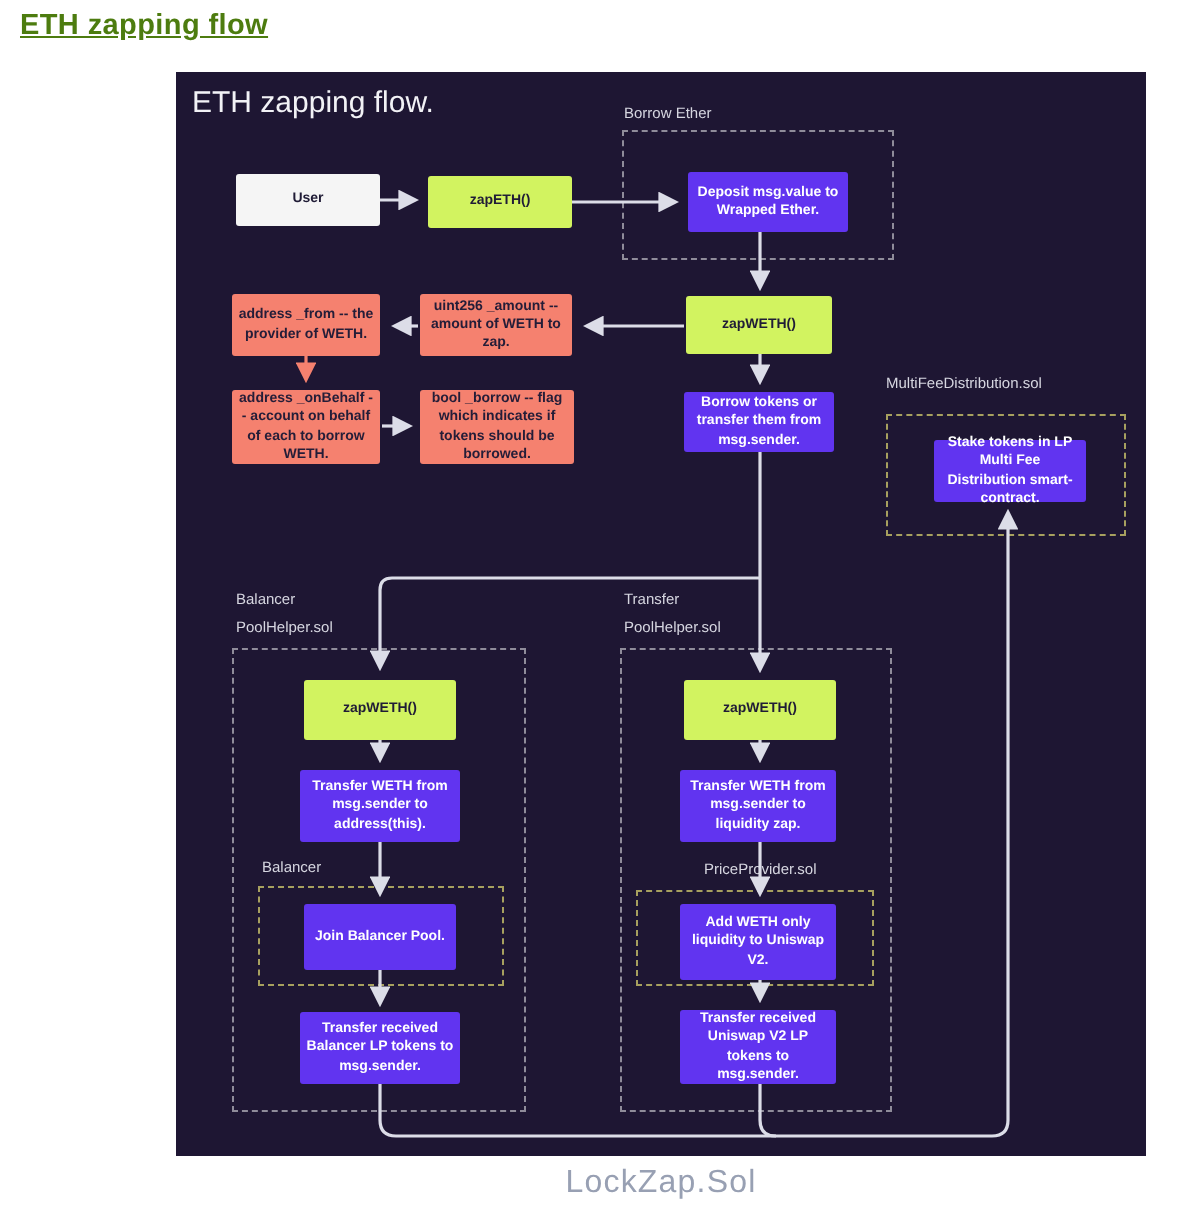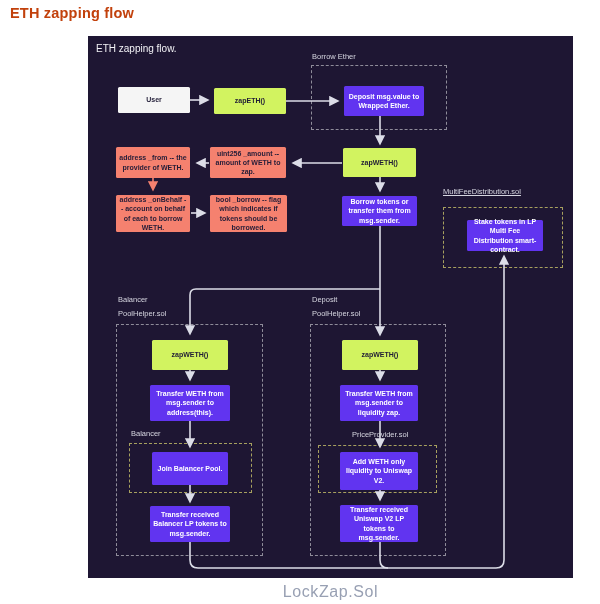--- a/index.html
+++ b/index.html
@@ -1,19 +1,19 @@
 <!DOCTYPE html>
 <html><head>
 <meta charset="utf-8">
 <style>
   html,body{margin:0;padding:0;background:#ffffff;font-family:"Liberation Sans",sans-serif;}
   .canvas{position:relative;width:600px;height:604px;background:#ffffff;overflow:hidden;}
-  .page-title{position:absolute;left:10px;top:5px;font-size:14.5px;font-weight:bold;color:#c2410c;letter-spacing:.2px;}
+  .page-title{position:absolute;left:10px;top:5px;font-size:14.5px;font-weight:bold;color:#4d7c0f;letter-spacing:.2px;text-decoration:underline;}
   .panel{position:absolute;left:88px;top:36px;width:485px;height:542px;background:#1e1633;}
-  .panel-title{position:absolute;left:96px;top:43px;font-size:10px;color:#f2f2f6;}
+  .panel-title{position:absolute;left:96px;top:43px;font-size:15px;color:#f2f2f6;}
   .footer{position:absolute;left:88px;top:583px;width:485px;text-align:center;font-size:16px;color:#98a0b3;letter-spacing:.6px;}
   .dash{position:absolute;border:1px dashed #8f8c9a;box-sizing:border-box;}
   .dash.khaki{border-color:#a7a05f;}
   .glabel{position:absolute;font-size:7.5px;color:#d6d6e0;white-space:nowrap;}
   svg.wires{position:absolute;left:0;top:0;pointer-events:none;}
   .box{position:absolute;box-sizing:border-box;display:flex;align-items:center;justify-content:center;
        text-align:center;font-weight:bold;font-size:7px;line-height:1.3;border-radius:1.5px;padding:2px 3px;}
   .box.lime{background:#d2f360;color:#201c36;}
   .box.purple{background:#6134f0;color:#ffffff;}
   .box.salmon{background:#f5816f;color:#241d38;}
@@ -25,28 +25,28 @@
 <div class="canvas">
 
   <div class="page-title">ETH zapping flow</div>
 
   <div class="panel"></div>
   <div class="panel-title">ETH zapping flow.</div>
 
   <div class="glabel" style="left:312px;top:52px;">Borrow Ether</div>
   <div class="dash" style="left:311px;top:65px;width:136px;height:65px;"></div>
 
-  <div class="glabel" style="left:443px;top:187px;text-decoration:underline;">MultiFeeDistribution.sol</div>
+  <div class="glabel" style="left:443px;top:187px;">MultiFeeDistribution.sol</div>
   <div class="dash khaki" style="left:443px;top:207px;width:120px;height:61px;"></div>
 
   <div class="glabel" style="left:118px;top:295px;">Balancer</div>
   <div class="glabel" style="left:118px;top:309px;">PoolHelper.sol</div>
   <div class="dash" style="left:116px;top:324px;width:147px;height:232px;"></div>
 
-  <div class="glabel" style="left:312px;top:295px;">Deposit</div>
+  <div class="glabel" style="left:312px;top:295px;">Transfer</div>
   <div class="glabel" style="left:312px;top:309px;">PoolHelper.sol</div>
   <div class="dash" style="left:310px;top:324px;width:136px;height:232px;"></div>
 
   <div class="glabel" style="left:131px;top:429px;">Balancer</div>
   <div class="dash khaki" style="left:129px;top:443px;width:123px;height:50px;"></div>
 
   <div class="glabel" style="left:318px;top:430px;padding-left:34px;">PriceProvider.sol</div>
   <div class="dash khaki" style="left:318px;top:445px;width:119px;height:48px;"></div>
 
   <svg class="wires" width="600" height="604" viewBox="0 0 600 604">

